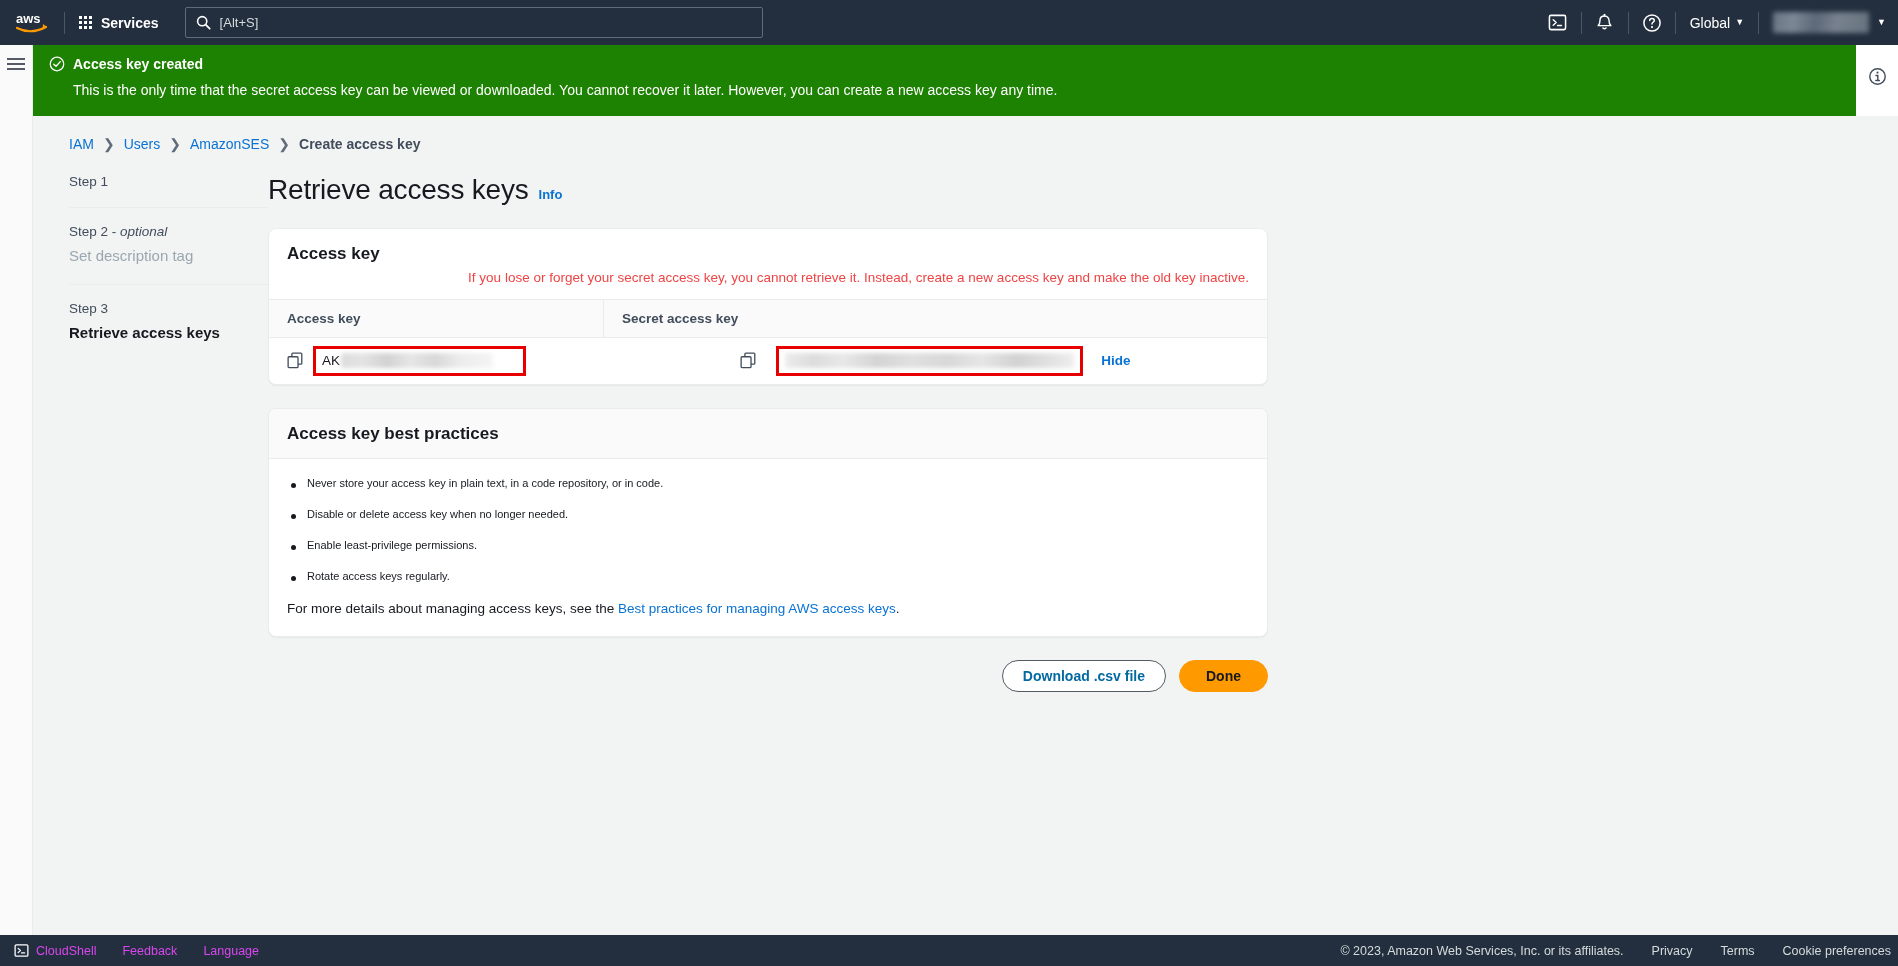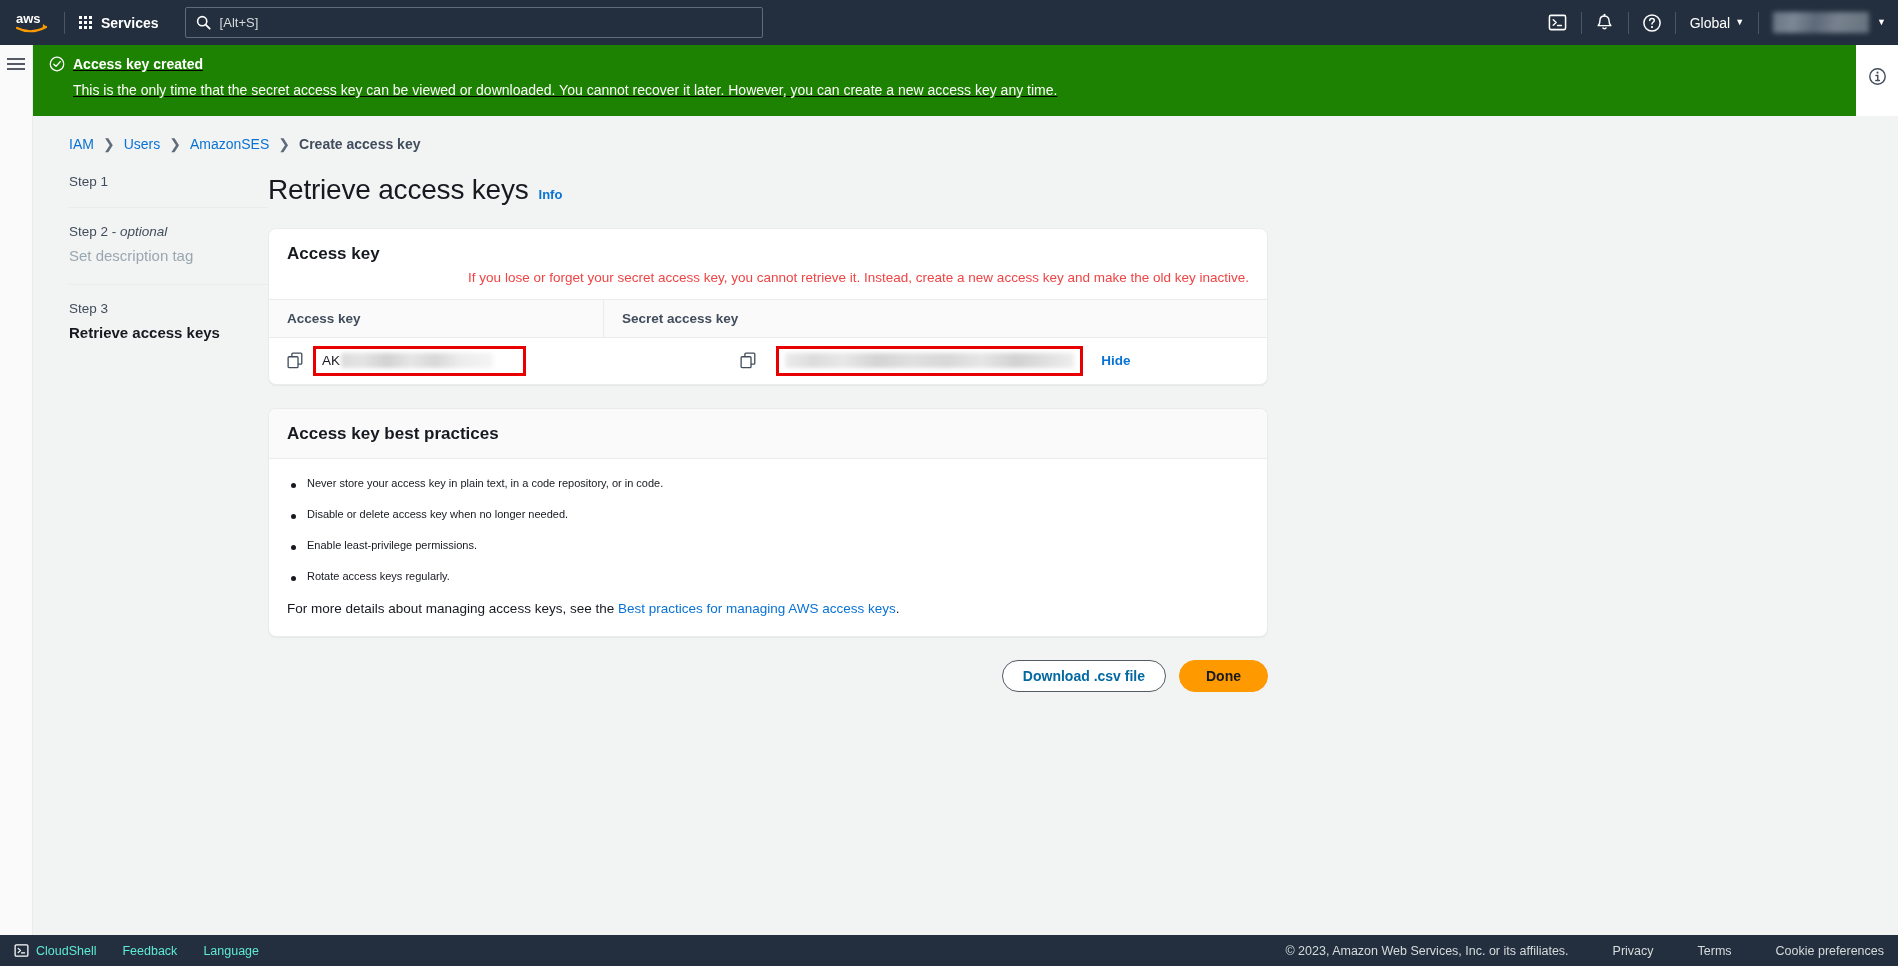--- a/index.html
+++ b/index.html
@@ -52,21 +52,21 @@
   .account-btn {
     display: flex; align-items: center; gap: 8px; padding: 0 12px 0 14px; height: 45px; cursor: pointer;
   }
   .acct-blur {
     width: 96px; height: 21px;
     background: linear-gradient(100deg,#6a7584 0%,#7d8896 22%,#5d6878 44%,#78828f 66%,#67727f 100%);
     filter: blur(2.5px); border-radius: 1px;
   }
 
   
-  .flashrow { display: flex; flex: none; background: #fca5a5; text-decoration: underline; }
+  .flashrow { display: flex; flex: none; background: #fca5a5; }
   .hamburger-col {
     width: 33px; flex: none; background: #fafafa; border-right: 1px solid #e9ebed;
     display: flex; justify-content: center; padding-top: 13px;
   }
   .hamburger { width: 18px; display: flex; flex-direction: column; gap: 3px; cursor: pointer; }
   .hamburger i { height: 2px; background: #545b64; display:block; }
   .flash {
     flex: 1; background: #1d8102; color: #fff; padding: 11px 18px 16px 16px;
     min-height: 63px;
   }
@@ -164,22 +164,22 @@
   }
   .btn-normal { background: #fff; border: 1px solid #545b64; color: #0369a1; }
   .btn-primary { background: #ff9900; border: 1px solid #ff9900; color: #16191f; padding: 0 26px; }
 
   
   .footer {
     height: 31px; flex: none; background: #232f3e; color: #d5dbdb;
     display: flex; align-items: center; font-size: 12.5px;
   }
   .footer-left { display: flex; align-items: center; gap: 26px; padding-left: 14px; }
-  .fl-item { display: flex; align-items: center; gap: 7px; cursor: pointer; color: #5eead4; }
-  .footer-right { margin-left: auto; display: flex; align-items: flex-start; gap: 44px; padding-right: 14px; }
+  .fl-item { display: flex; align-items: center; gap: 7px; cursor: pointer; color: #d946ef; }
+  .footer-right { margin-left: auto; display: flex; align-items: flex-start; gap: 28px; padding-right: 7px; }
   .fr-copy { color: #d5dbdb; }
   .fr-link { color: #d5dbdb; cursor: pointer; }
 </style>
 </head>
 <body>
 
 <div class="page">
 
   <div class="topnav">
     <div class="aws-logo">

